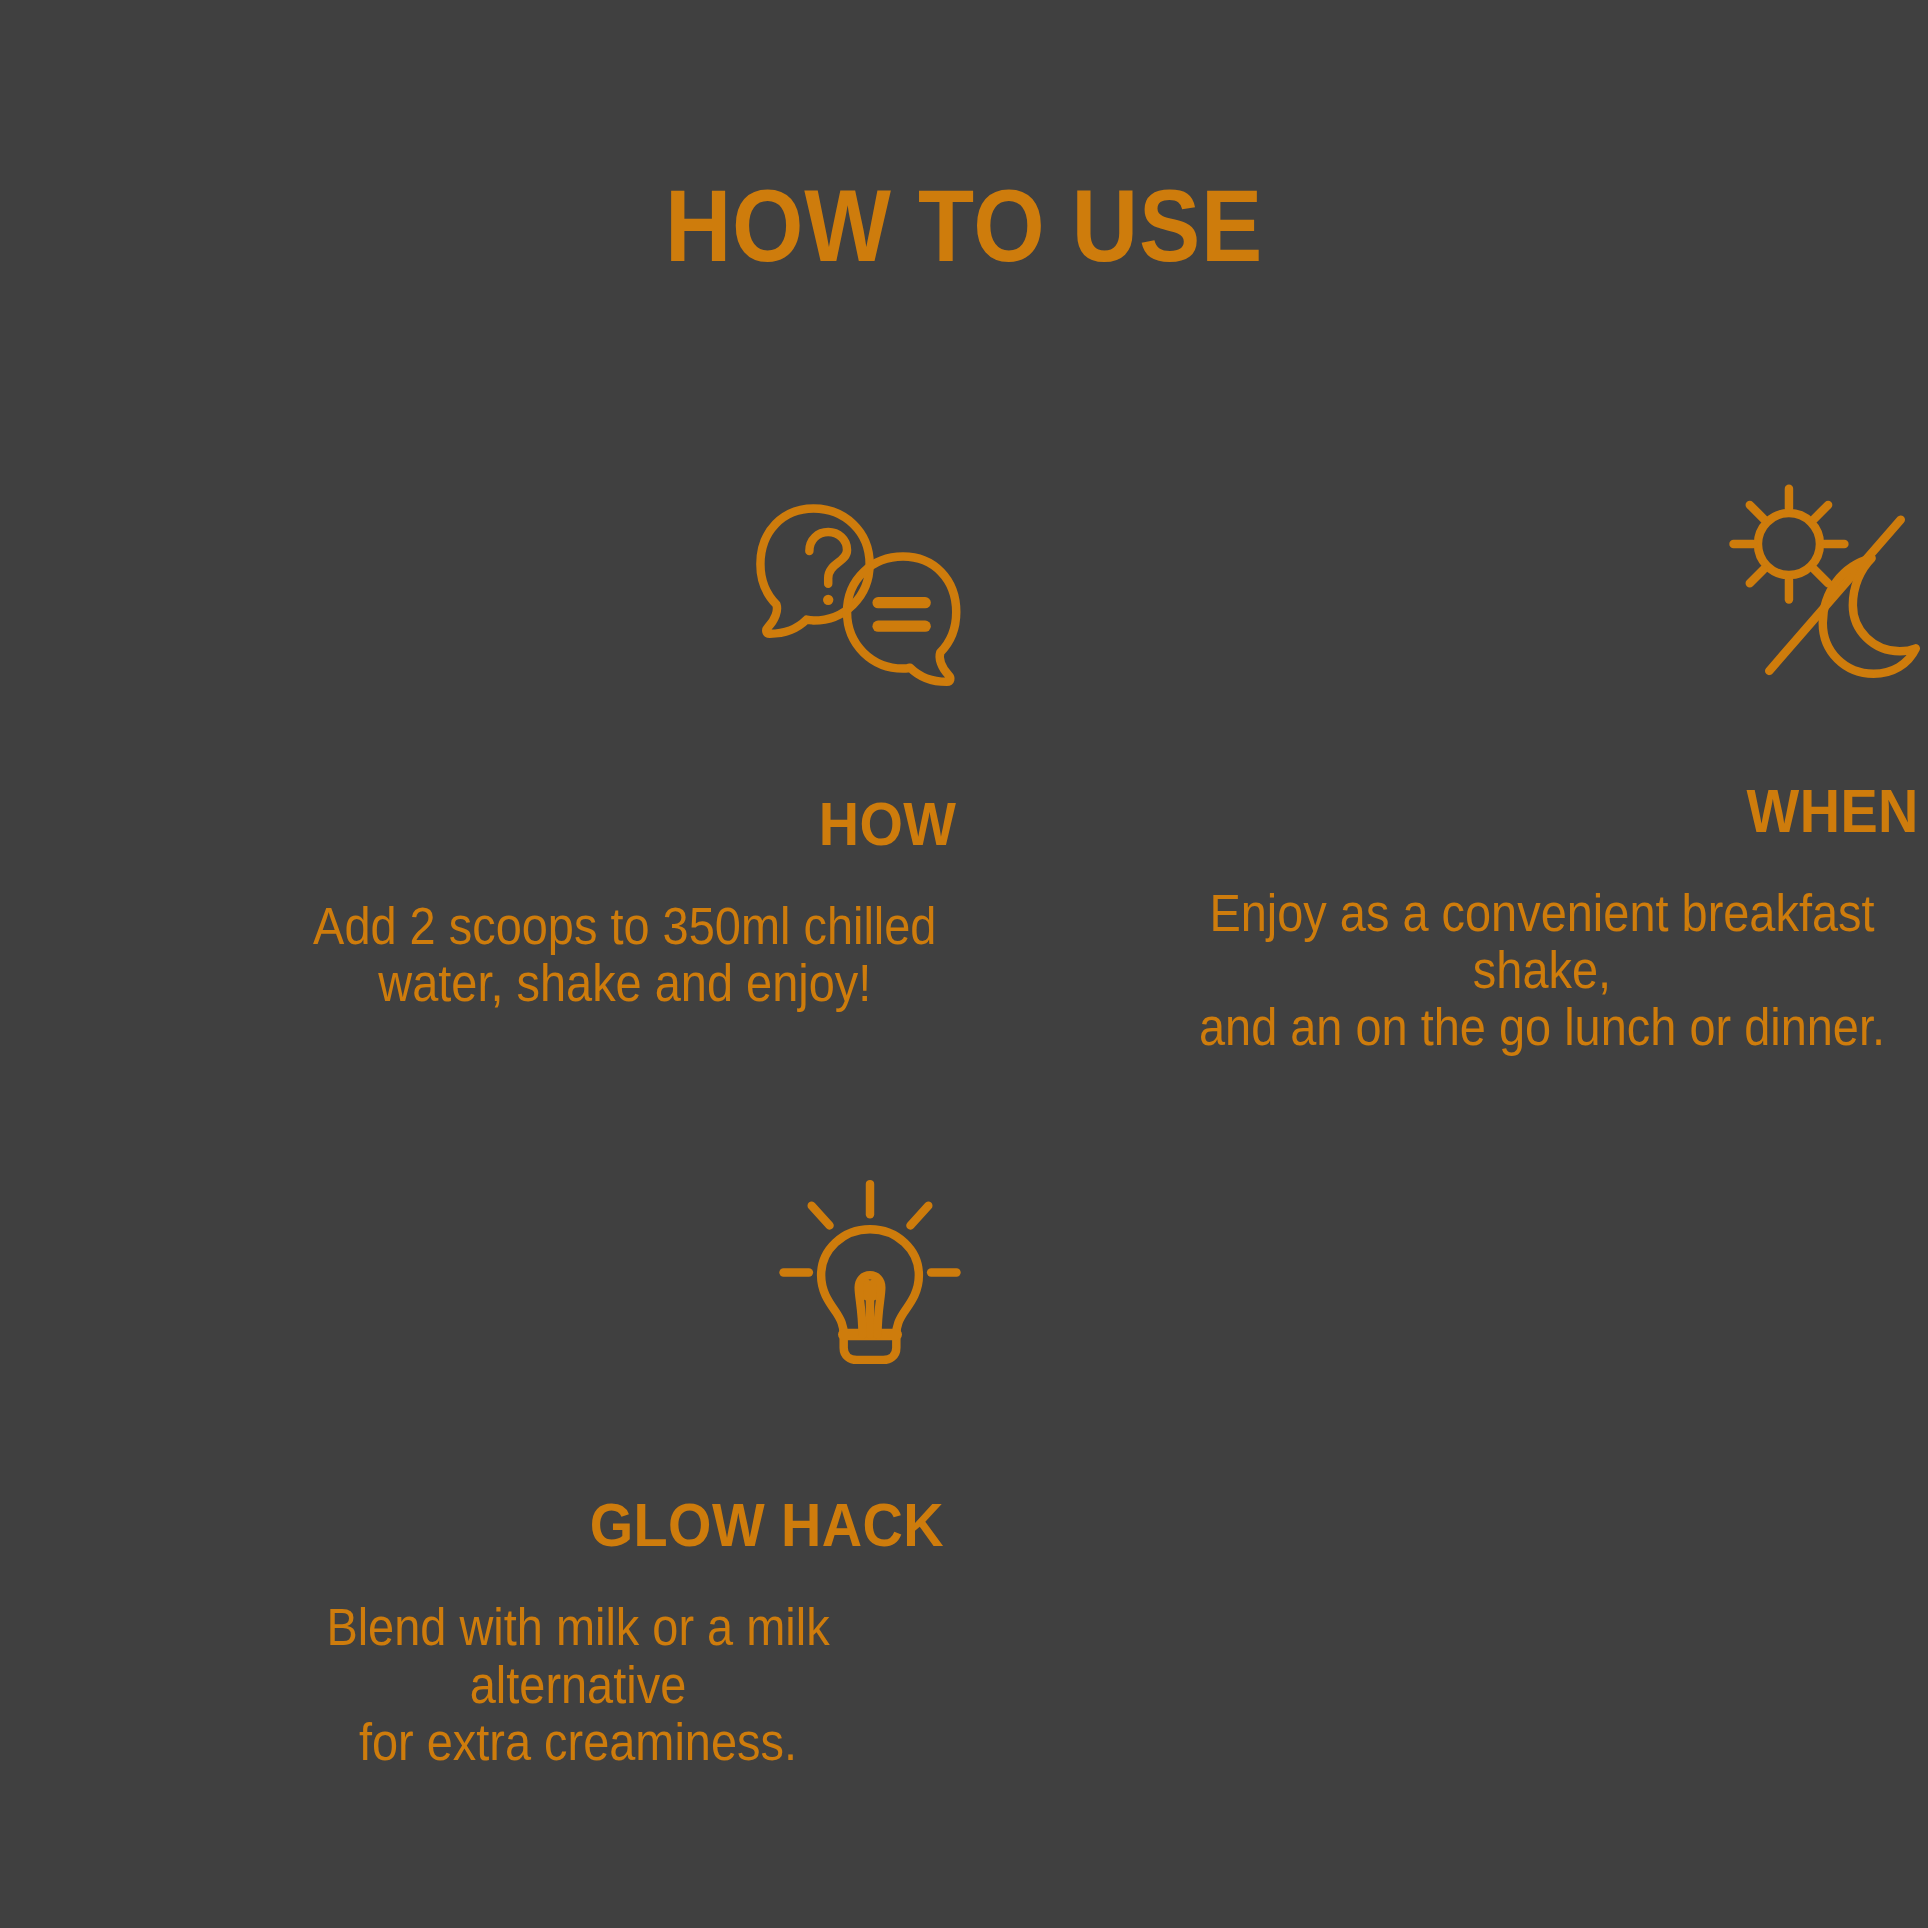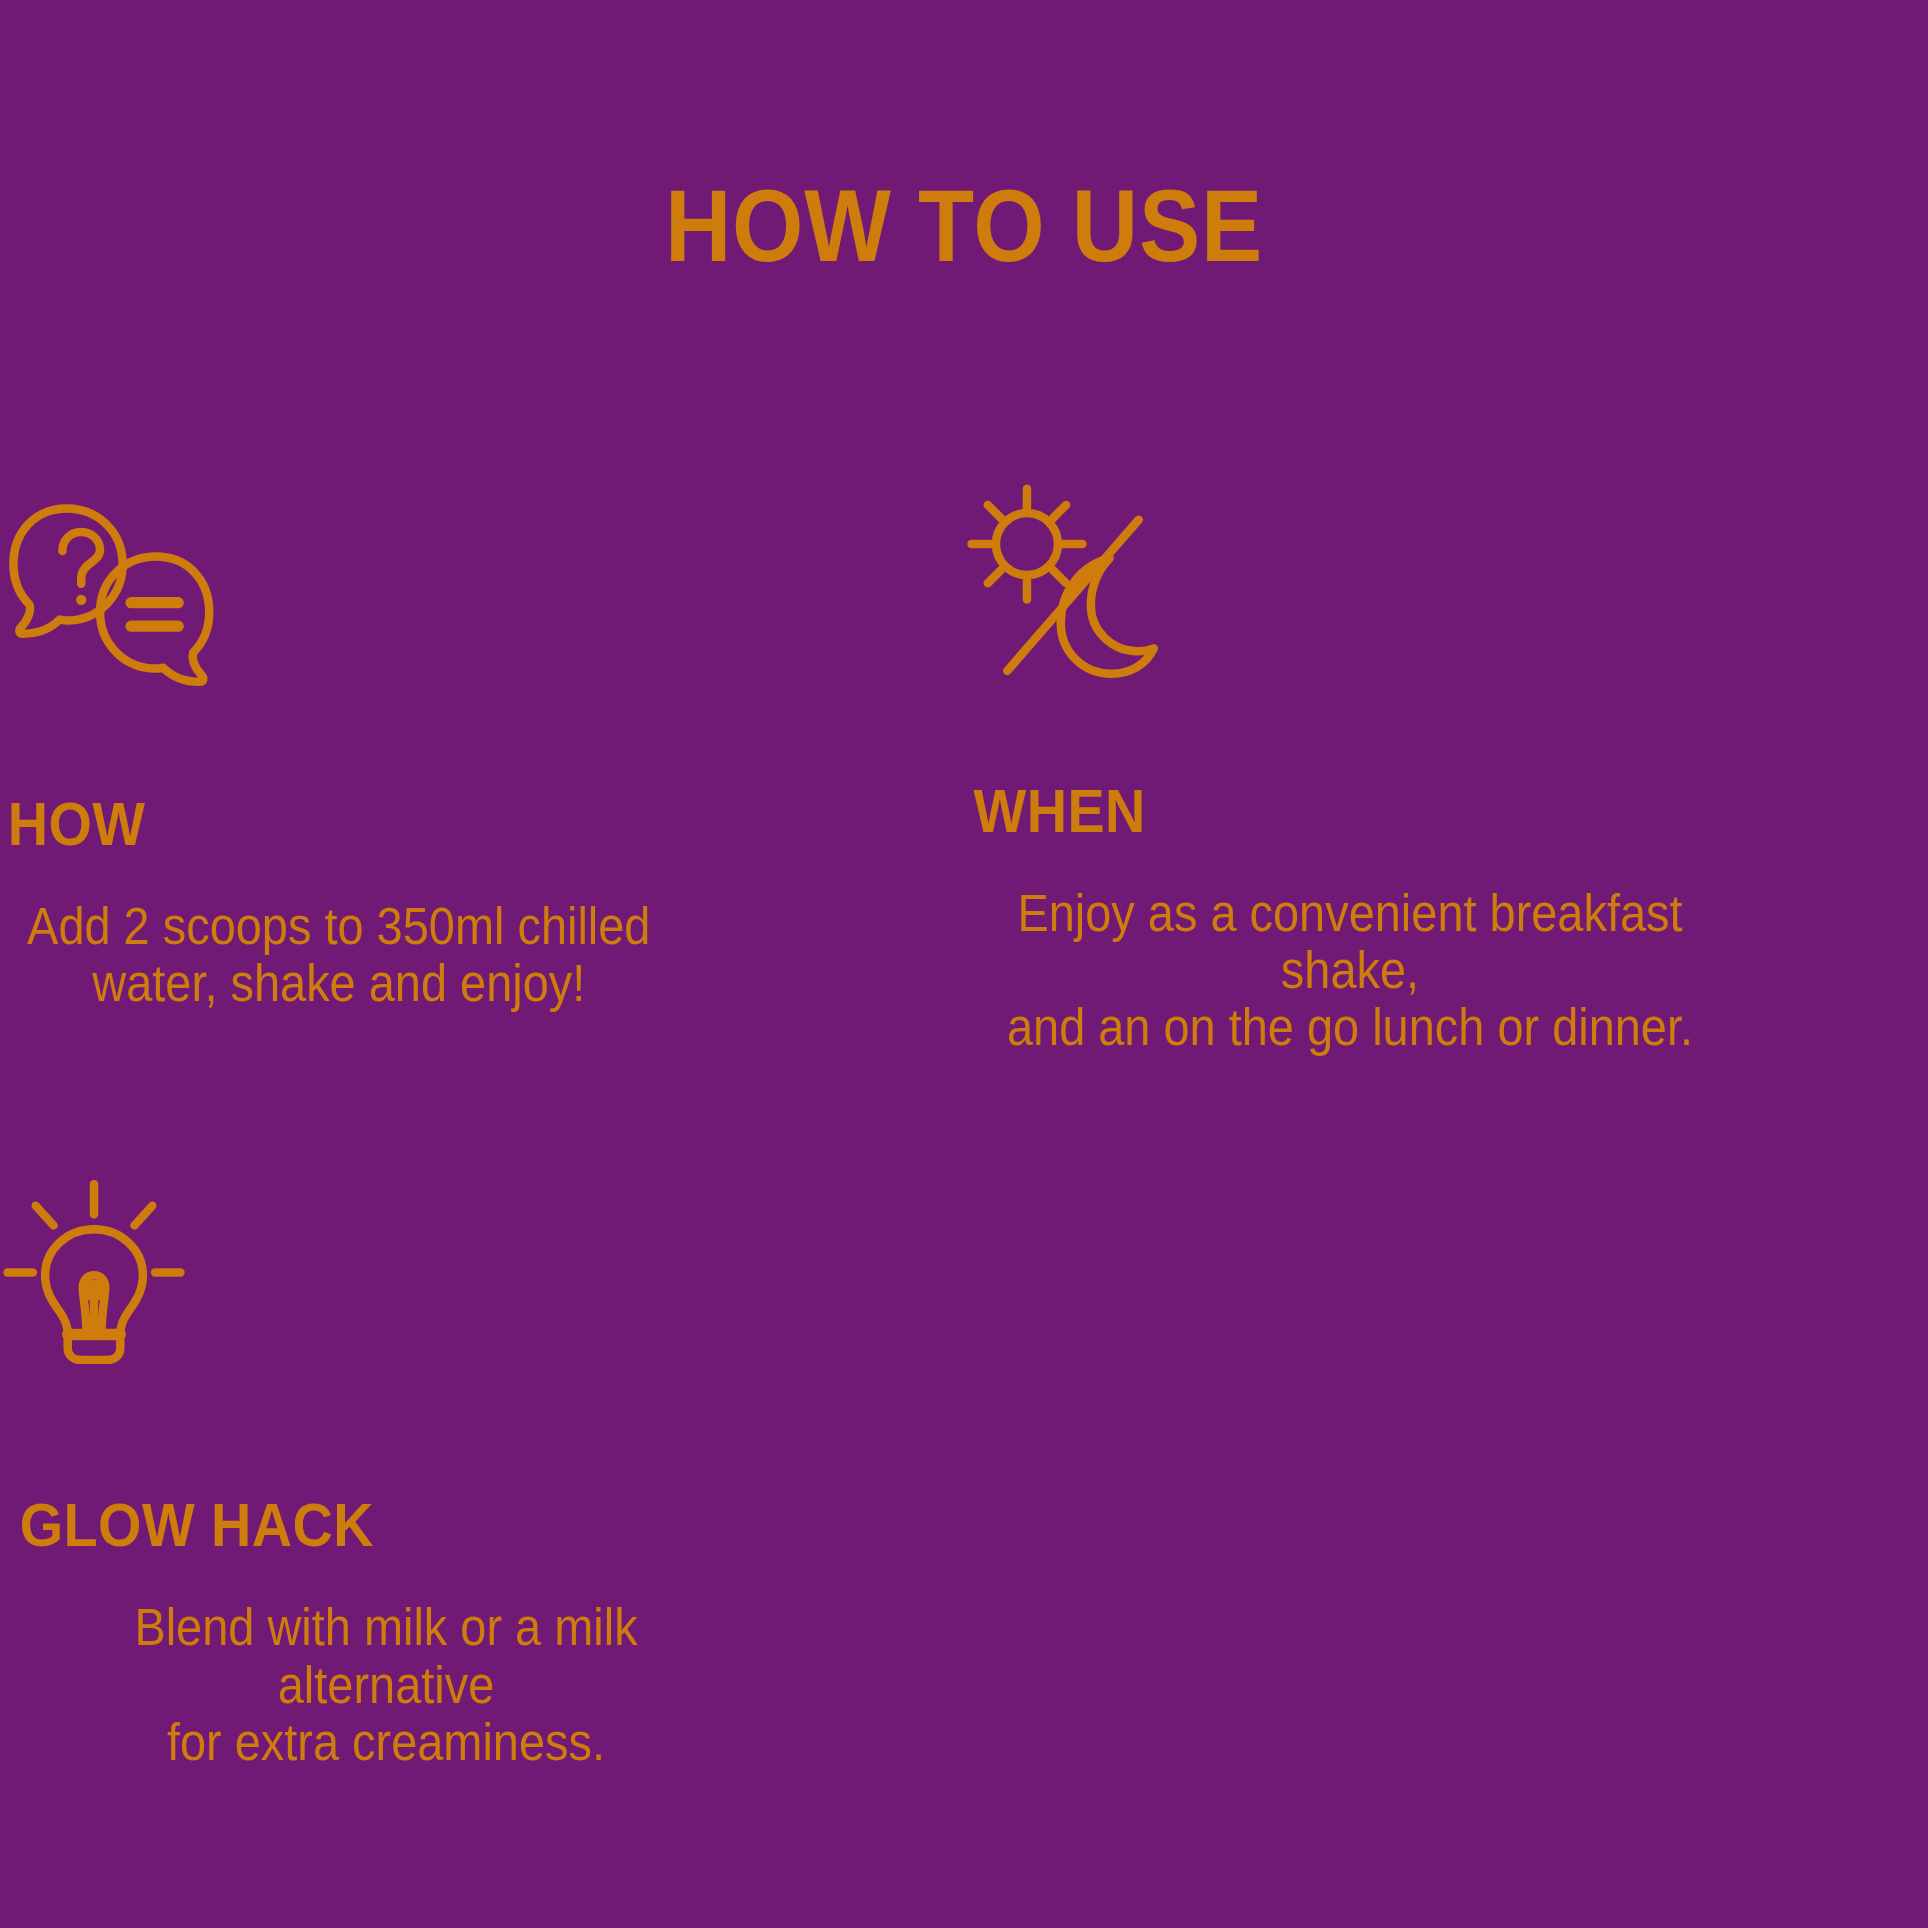--- a/index.html
+++ b/index.html
@@ -11,21 +11,21 @@
     height: 1928px;
     background: #FDF9F2;
     font-family: "Liberation Sans", sans-serif;
     overflow: hidden;
   }
 
   .poster {
     position: relative;
     width: 1928px;
     height: 1928px;
-    background: #701a75;
+    background: #404040;
     box-sizing: border-box;
     padding-left: 20px;
   }
 
   
   .title {
     position: absolute;
     top: 175px;
     left: 0;
     width: 1928px;
@@ -49,21 +49,21 @@
     width: 1928px;
     display: grid;
     grid-template-columns: 964px 964px;
     grid-template-rows: 702px 702px;
   }
 
   .card {
     position: relative;
     display: flex;
     flex-direction: column;
-    align-items: flex-start;
+    align-items: flex-end;
     box-sizing: border-box;
   }
 
   .icon-wrap {
     height: 282px;
     display: flex;
     align-items: center;
     justify-content: center;
   }
   .icon-wrap.row2 {

